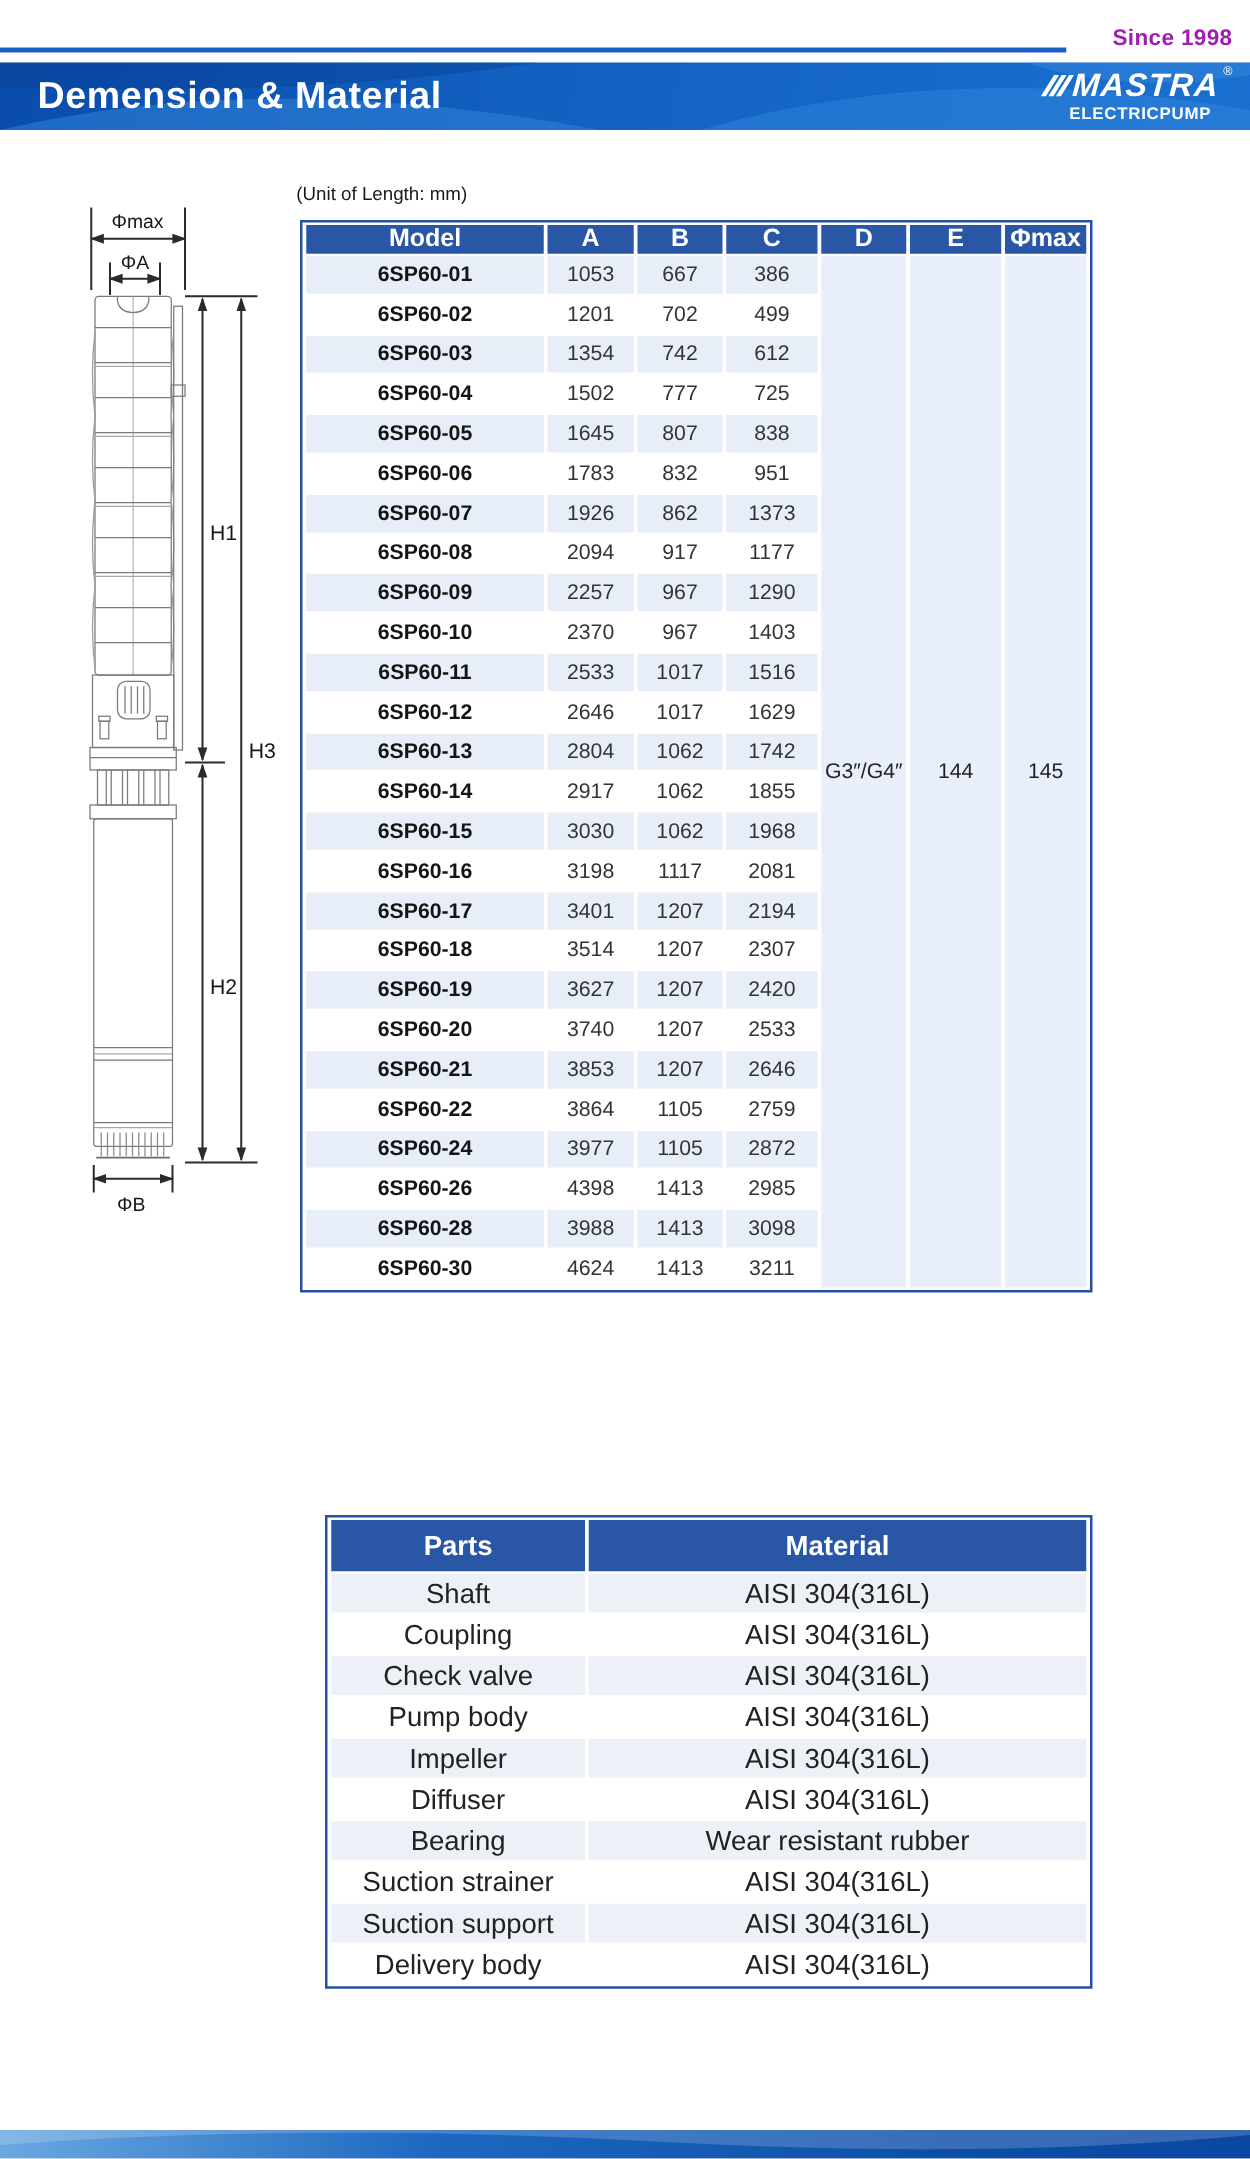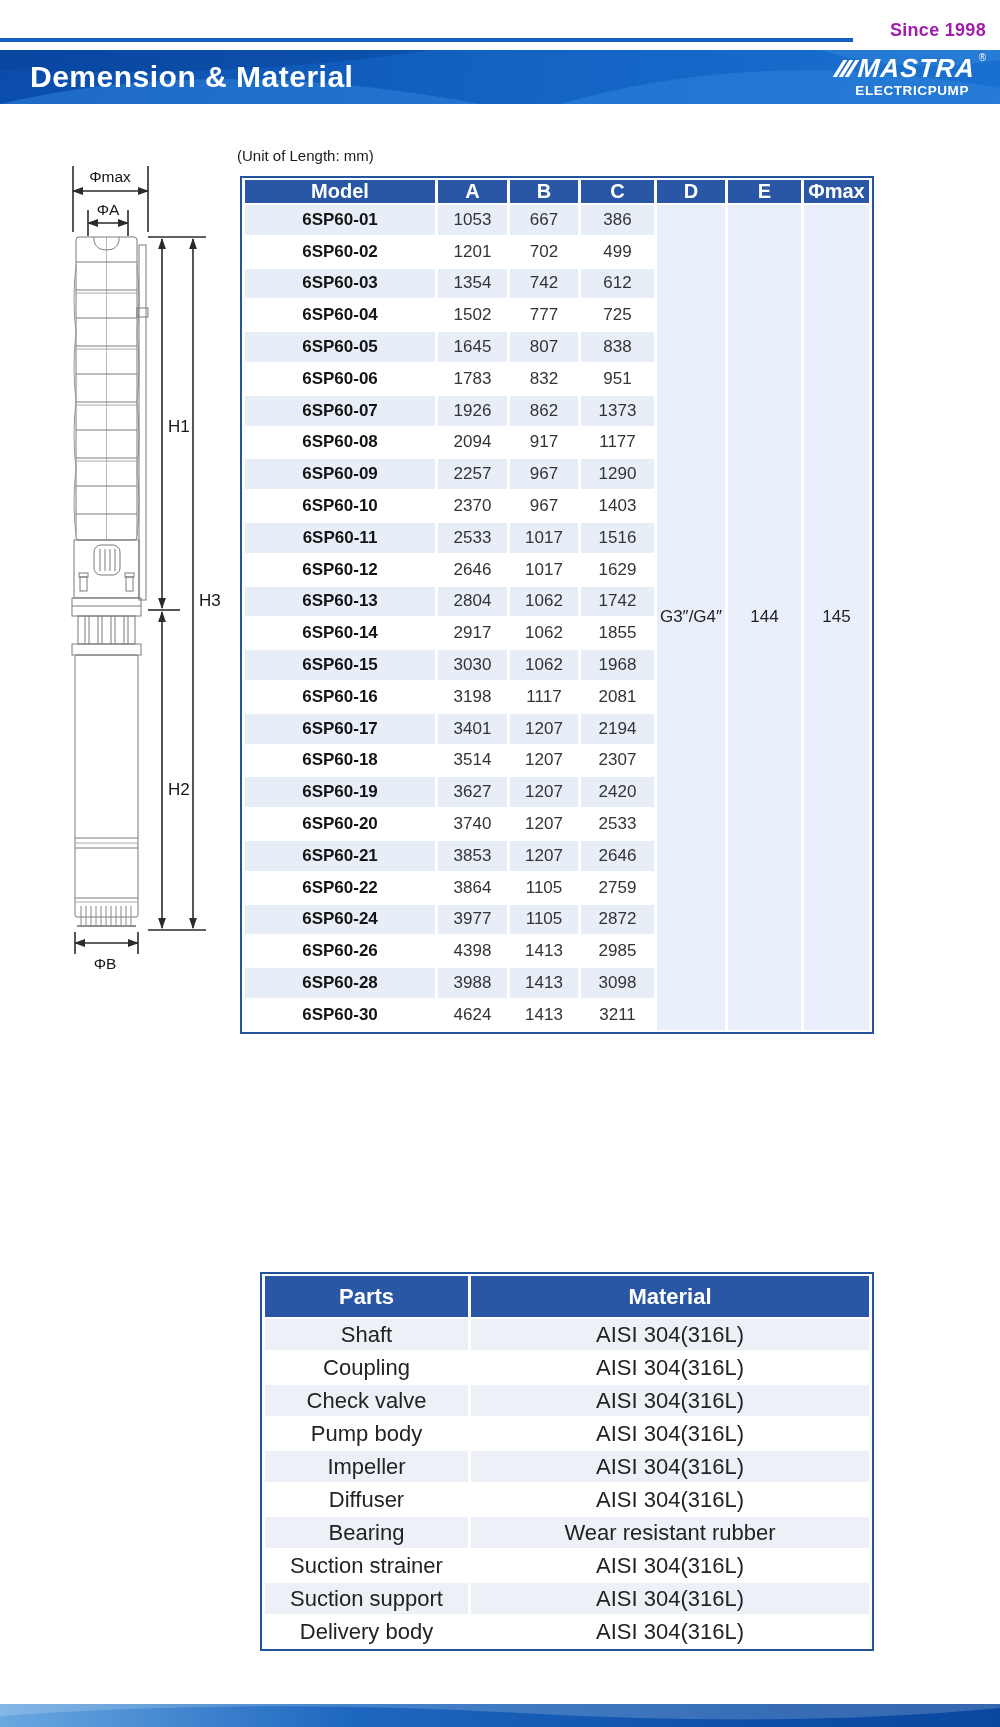--- a/index.html
+++ b/index.html
@@ -38,21 +38,21 @@
                border:2px solid #24539e; table-layout:fixed; width:100%; }
   .dim-table-wrap { position:absolute; left:240px; top:176px; width:634px; }
   .dim-table { border-bottom-width:5px; }
   .dim-table th { background:#2a57a5; color:#fff; font-size:20px; font-weight:bold;
                   height:18px; text-align:center; padding:0; }
   .dim-table td { text-align:center; font-size:17px; color:#333; height:29.8px; padding:0; background:#fff; }
   .dim-table td.model { font-weight:bold; color:#141414; font-size:17px; }
   .dim-table tr.alt td { background:#e8eef8; }
   .dim-table td.merged { background:#e9effa !important; vertical-align:middle; color:#222; }
 
-  .parts-table-wrap { position:absolute; left:260px; top:1272px; width:614px; }
+  .parts-table-wrap { position:absolute; left:260px; top:1212px; width:614px; }
   .parts-table { border-spacing:3px; border-bottom-width:5px; }
   .parts-table th { background:#2a57a5; color:#fff; font-size:22px; font-weight:bold;
                     height:41px; text-align:center; padding:0; }
   .parts-table td { text-align:center; font-size:22px; color:#222; height:31px; padding:0; background:#fff; }
   .parts-table tr.alt td { background:#edf0f7; }
 
   
   .footer { position:absolute; left:0; bottom:0; width:1000px; height:23px;
             background:linear-gradient(90deg,#69a8e0 0%,#1e67c0 35%,#0d4fa8 75%,#0a47a0 100%); }
   .footer svg { position:absolute; left:0; top:0; width:100%; height:100%; }

